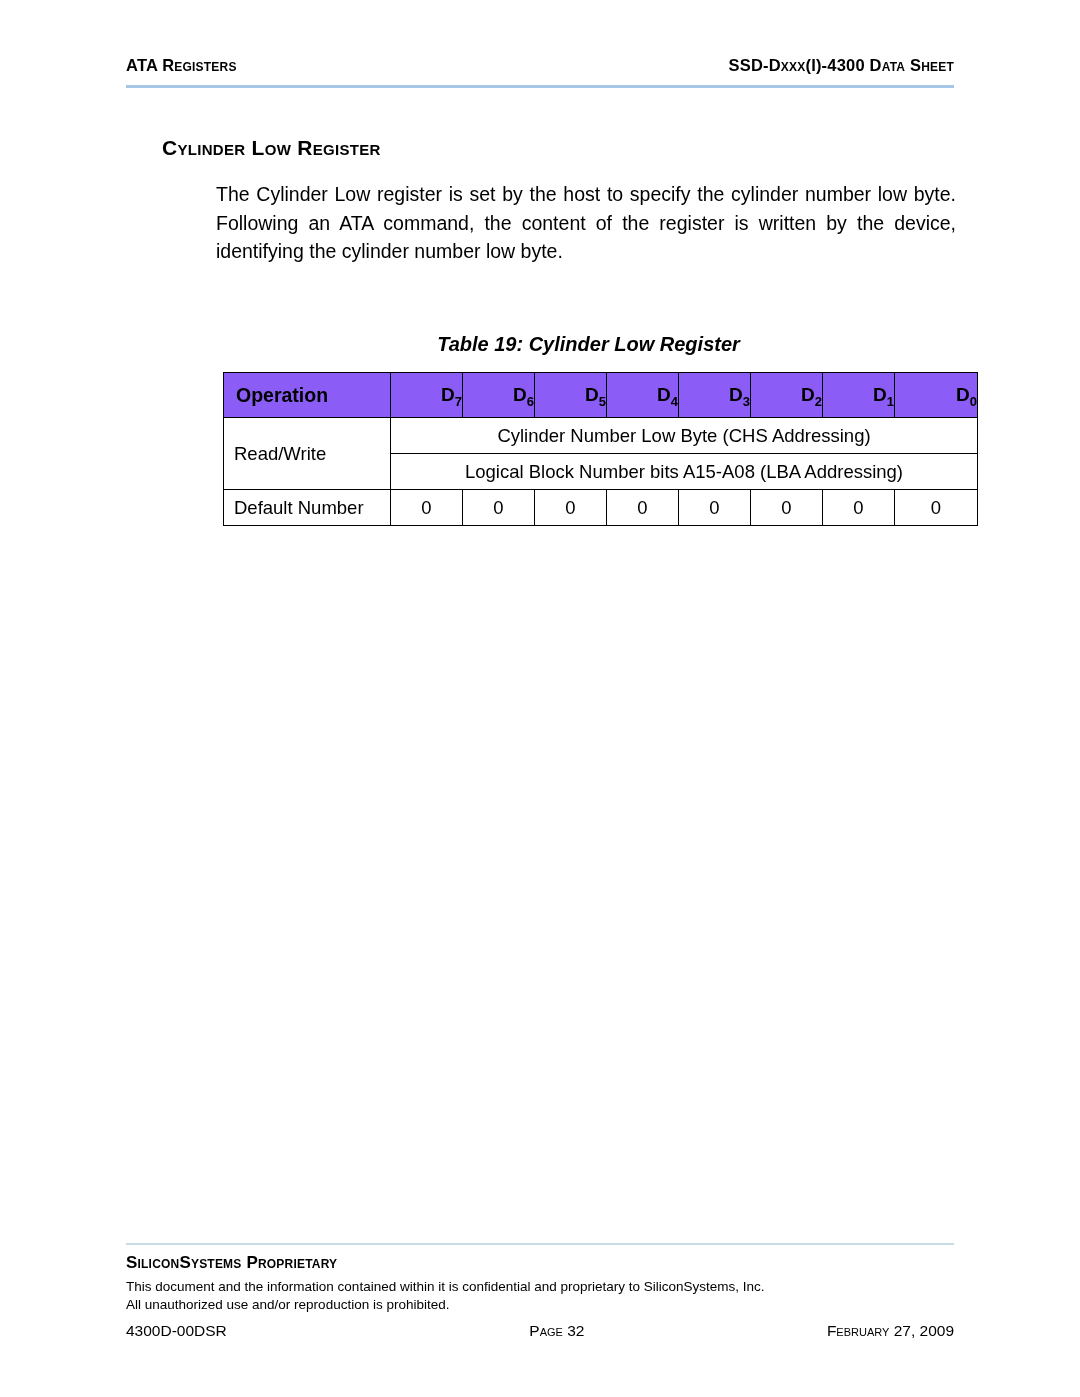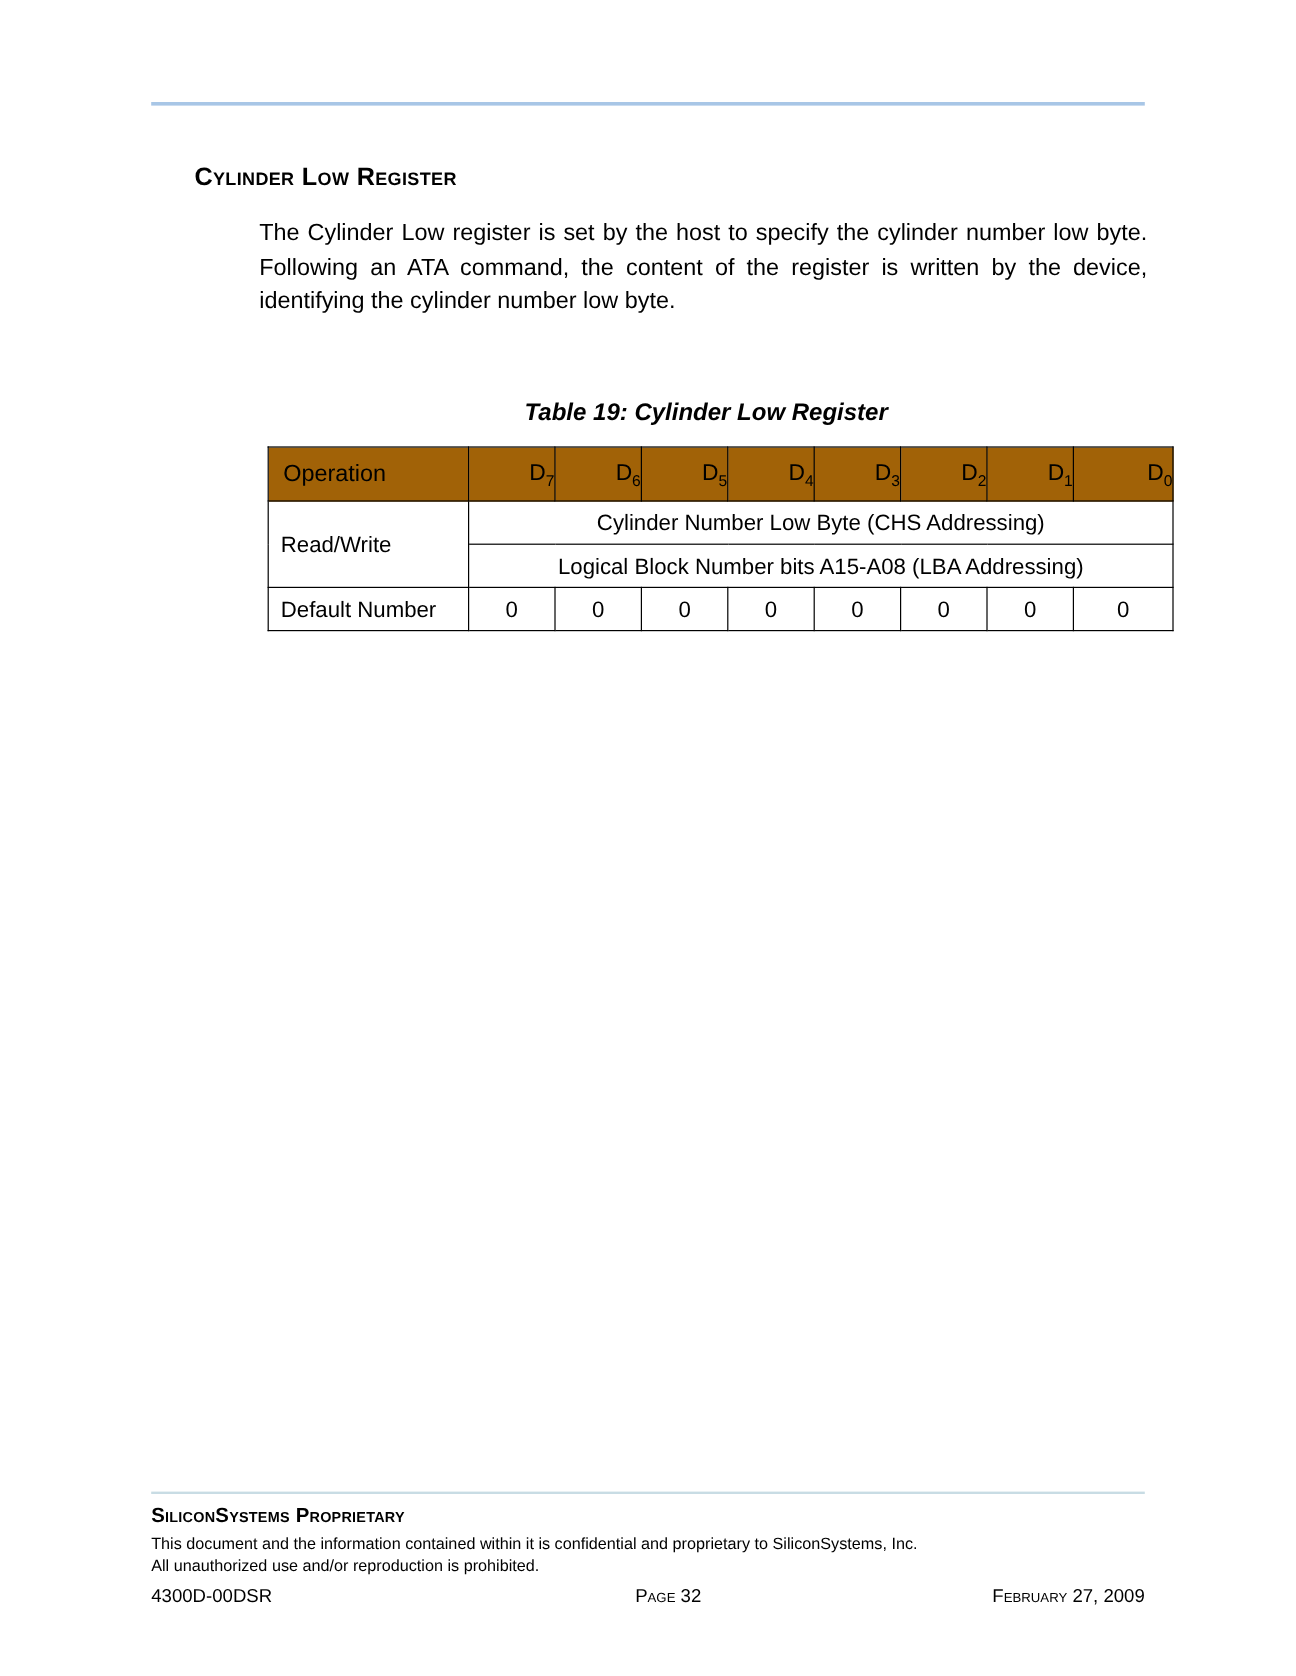--- a/index.html
+++ b/index.html
@@ -96,23 +96,23 @@
     border-collapse: collapse;
     table-layout: fixed;
     font-size: 18.5px;
   }
   .reg-table td, .reg-table th {
     border: 1px solid #000000;
     padding: 0;
     vertical-align: middle;
   }
   .reg-table thead th {
-    background: #a16207;
+    background: #8b5cf6;
     height: 44px;
-    font-weight: normal;
+    font-weight: bold;
     font-size: 19px;
   }
   .reg-table thead th.op-head {
     text-align: left;
     padding-left: 12px;
     font-size: 19.5px;
   }
   .reg-table thead th.bit-head {
     text-align: right;
   }
@@ -187,20 +187,24 @@
   .footer-bottom .fb-date {
     font-variant: small-caps;
     text-align: right;
   }
 </style>
 </head>
 <body>
 
 <div class="page">
 
+  <div class="doc-header">
+    <span class="hdr-text">ATA Registers</span>
+    <span class="hdr-text">SSD-Dxxx(I)-4300 Data Sheet</span>
+  </div>
   <div class="header-rule"></div>
 
   <div class="section-title">Cylinder Low Register</div>
 
   <div class="body-block">
     <p class="para">The Cylinder Low register is set by the host to specify the cylinder number low byte. Following an ATA command, the content of the register is written by the device, identifying the cylinder number low byte.</p>
   </div>
 
   <div class="table-caption">Table 19:  Cylinder Low Register</div>
 

